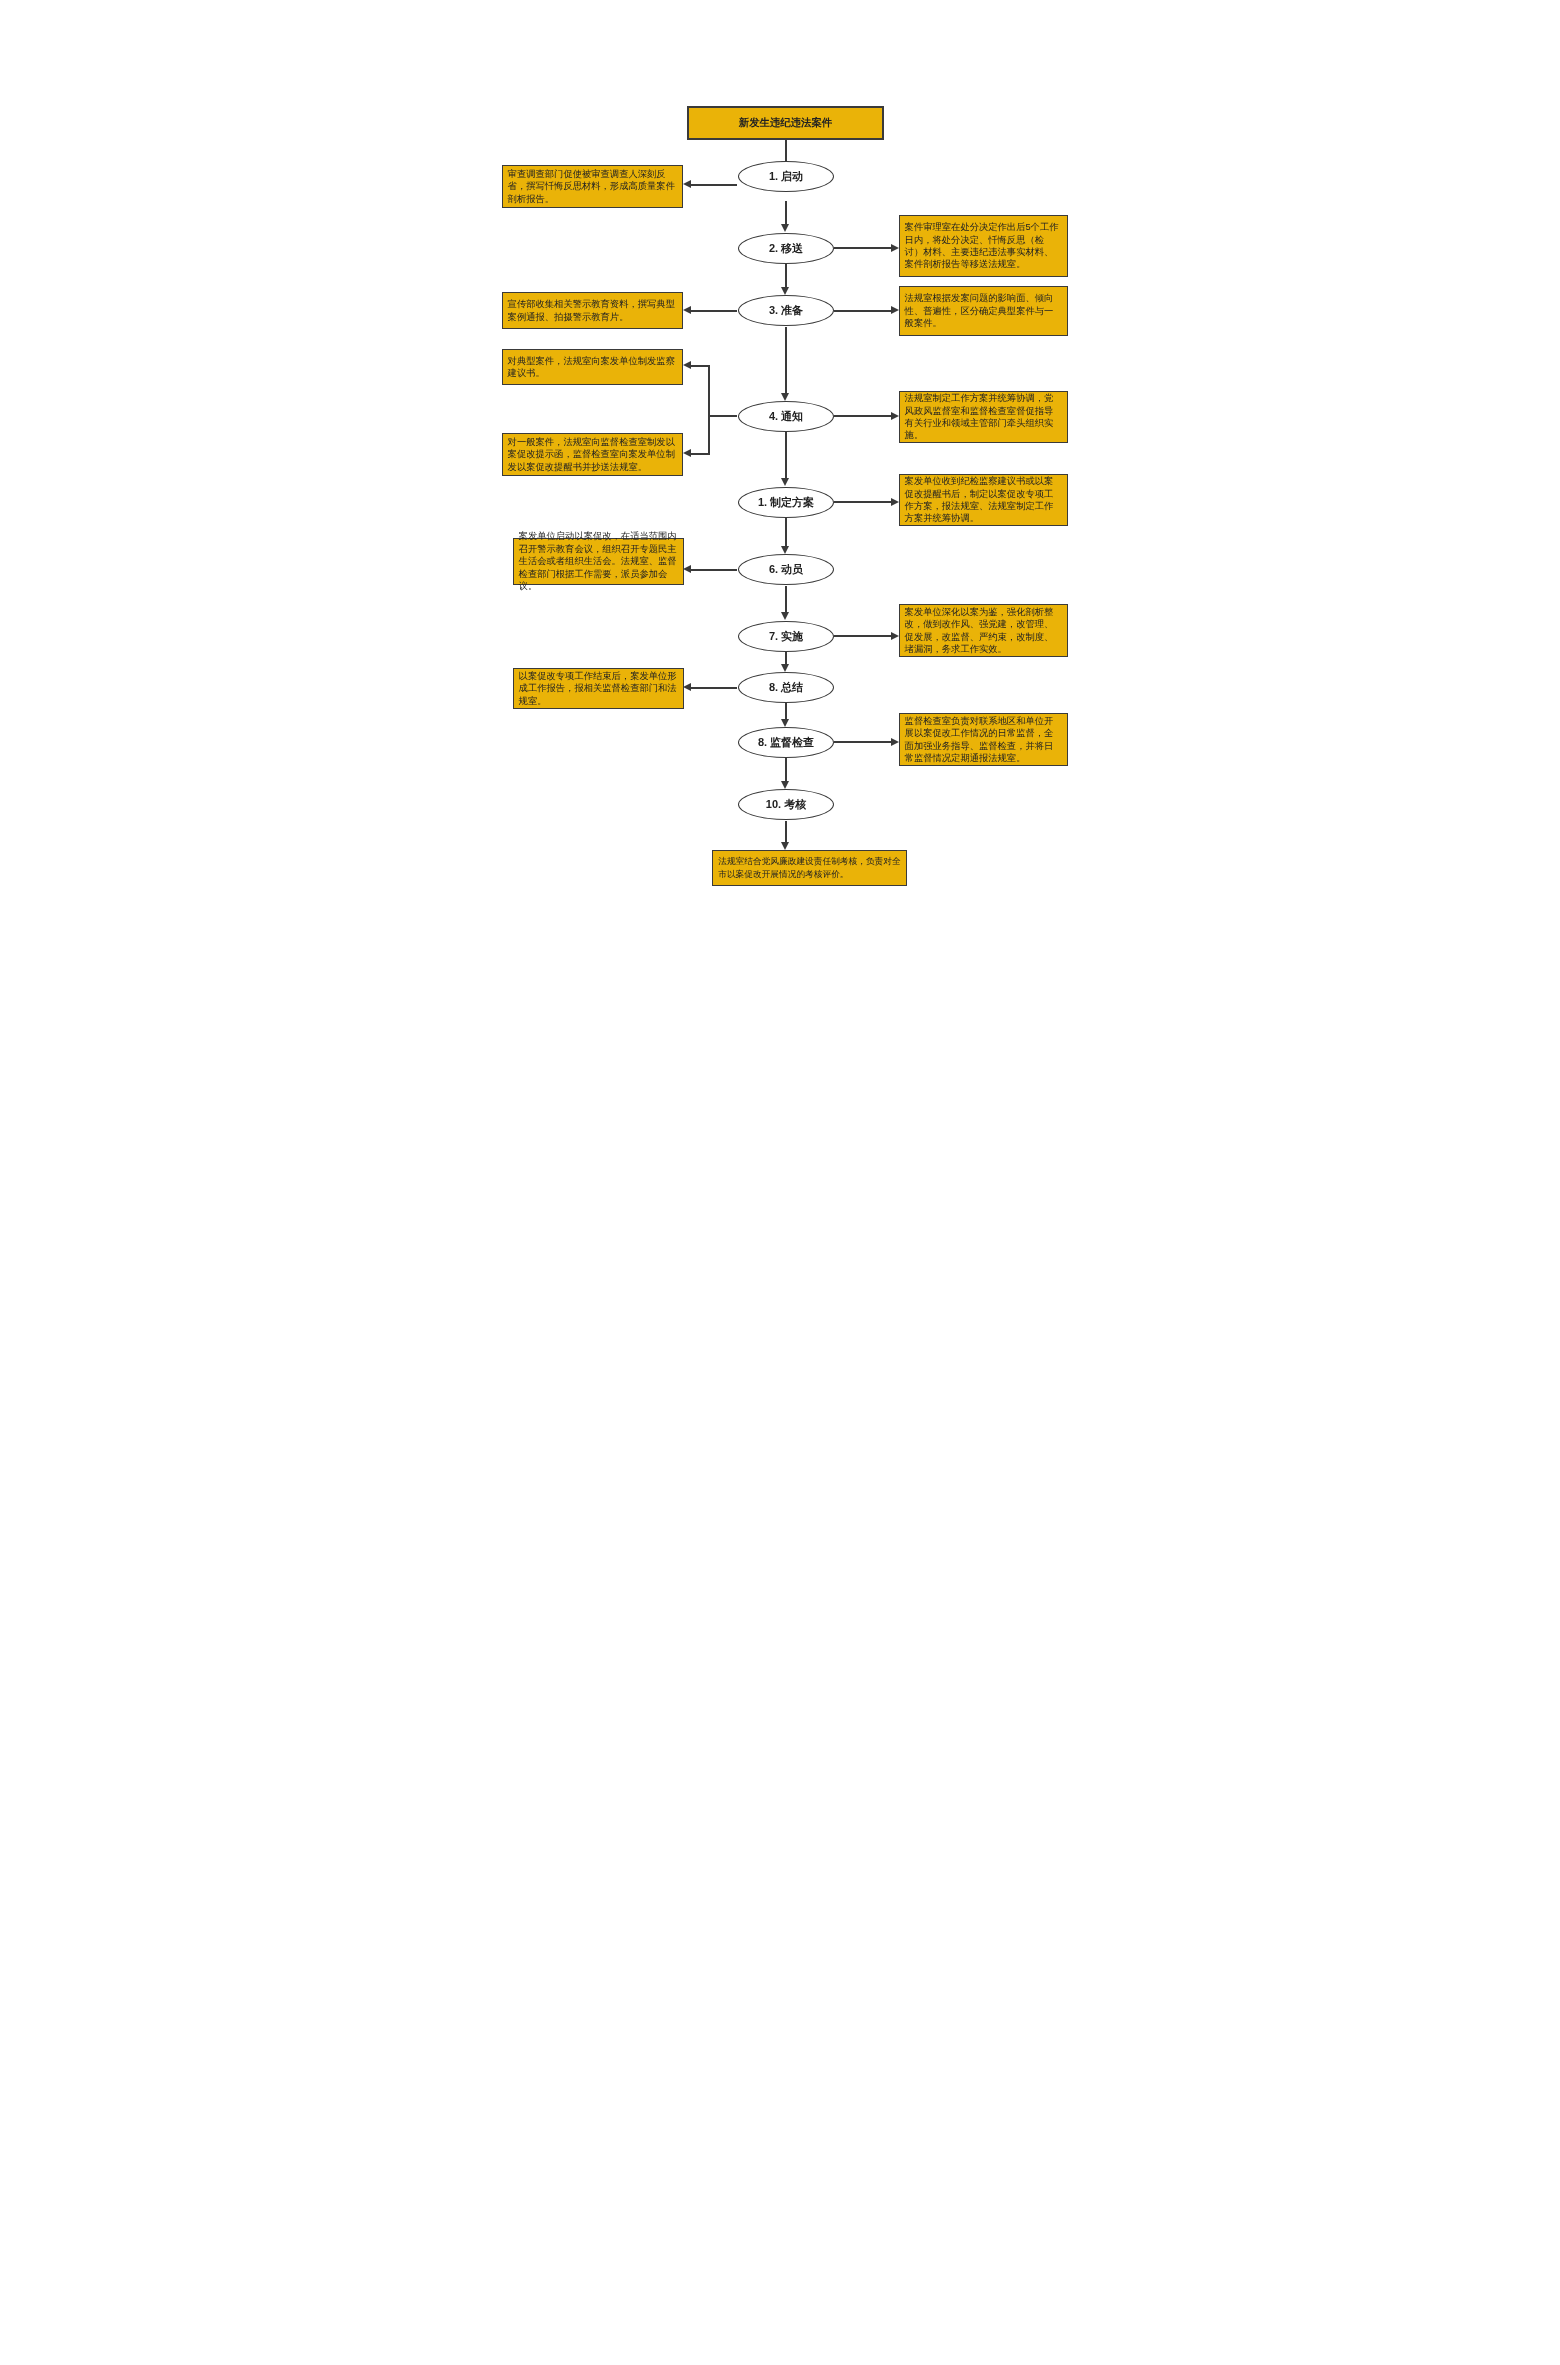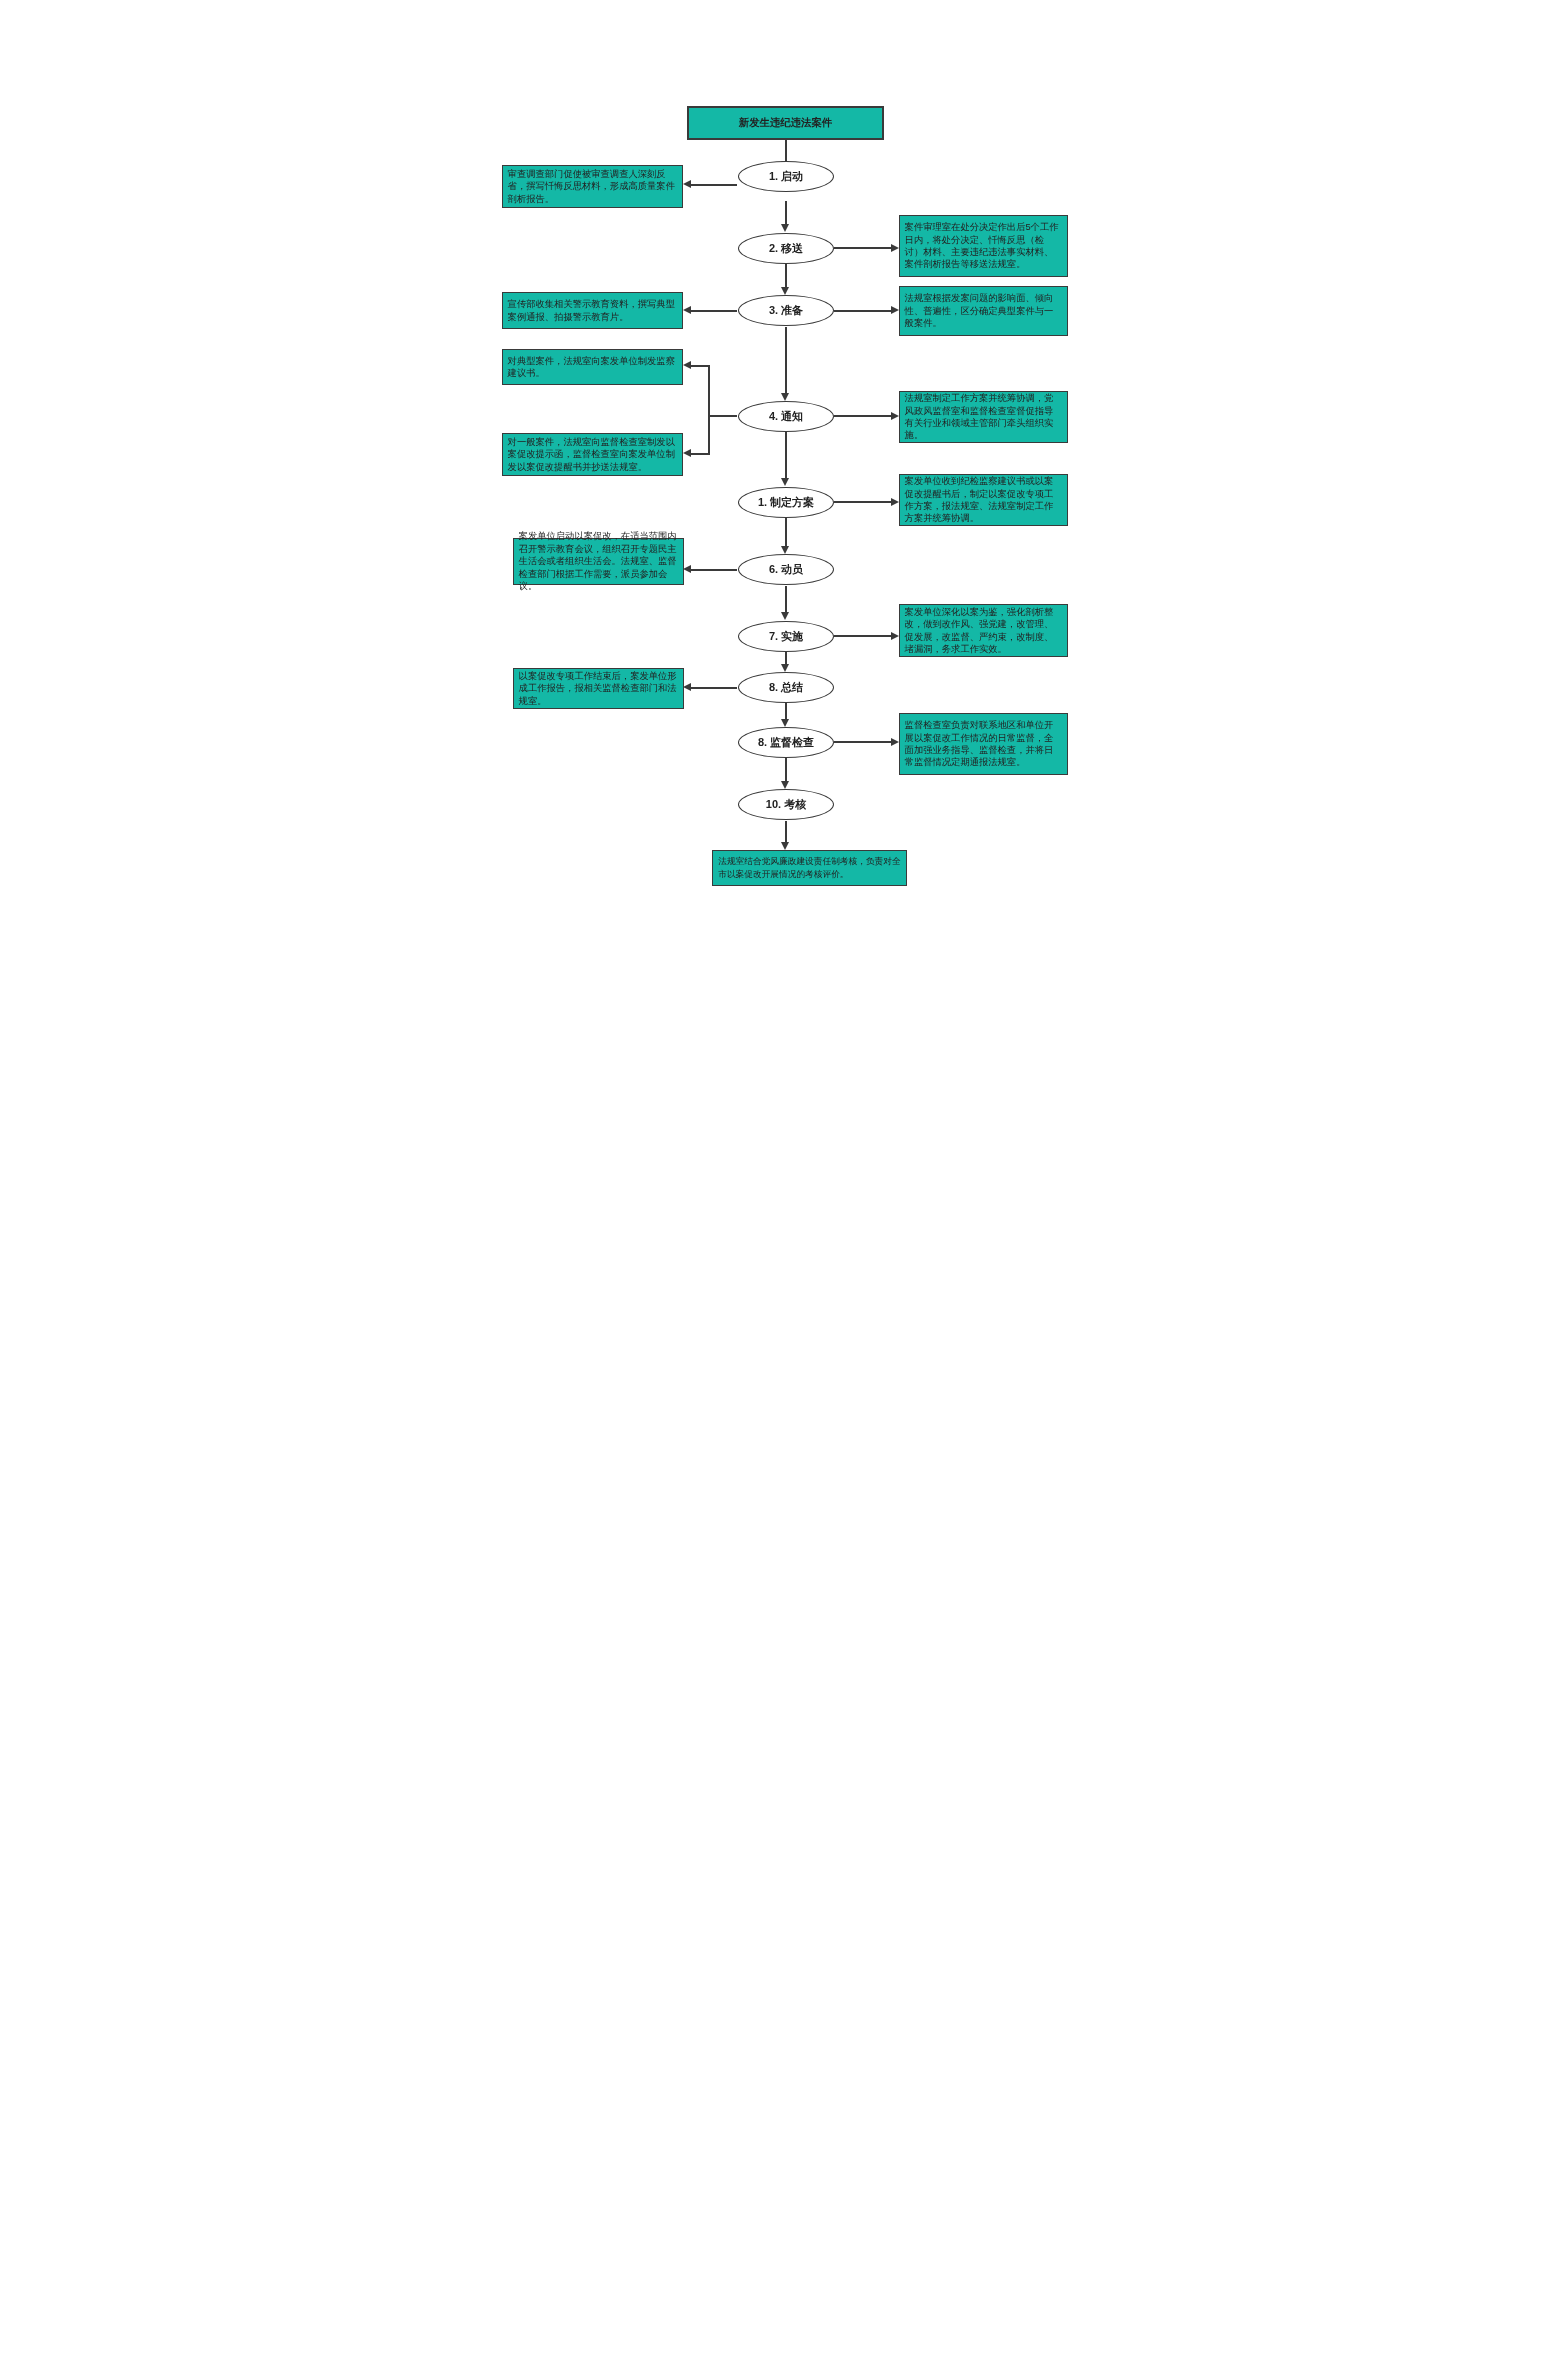--- a/index.html
+++ b/index.html
@@ -7,21 +7,21 @@
   .canvas {
     position:relative; width:594px; height:900px; margin:0 auto;
     background:#fff; font-family:"Liberation Sans","DejaVu Sans",sans-serif;
     color:var(--text); overflow:hidden;
   }
   .title {
     position:absolute; top:30px; left:0; width:100%;
     text-align:center; font-size:23px; font-weight:600; letter-spacing:1.7px;
   }
   .node-box {
-    position:absolute; box-sizing:border-box; background:#14b8a6;
+    position:absolute; box-sizing:border-box; background:#eab308;
     border:1.7px solid var(--line); font-size:9.3px; line-height:1.34;
     padding:3.5px 4.6px; display:flex; align-items:center; text-align:left;
   }
   .node-box.start {
     border-width:2.3px; font-weight:bold; font-size:10.4px;
     justify-content:center; text-align:center; padding:2.3px;
   }
   .node-box.end { font-size:8.7px; line-height:1.45; align-items:flex-start; padding:4px 5.2px;margin-left:32px; }
   .ellipse {
     position:absolute; box-sizing:border-box; background:#fff;
@@ -128,21 +128,21 @@
     </div>
   <div class="node-box" style="left:416px;top:391px;width:169px;height:52px">
     <span>法规室制定工作方案并统筹协调，党风政风监督室和监督检查室督促指导有关行业和领域主管部门牵头组织实施。</span>
     </div>
   <div class="node-box" style="left:416px;top:474px;width:169px;height:52px">
     <span>案发单位收到纪检监察建议书或以案促改提醒书后，制定以案促改专项工作方案，报法规室、法规室制定工作方案并统筹协调。</span>
     </div>
   <div class="node-box" style="left:416px;top:604px;width:169px;height:53px">
     <span>案发单位深化以案为鉴，强化剖析整改，做到改作风、强党建，改管理、促发展，改监督、严约束，改制度、堵漏洞，务求工作实效。</span>
     </div>
-  <div class="node-box" style="left:416px;top:713px;width:169px;height:62px">
+  <div class="node-box" style="left:416px;top:713px;width:169px;height:53px">
     <span>监督检查室负责对联系地区和单位开展以案促改工作情况的日常监督，全面加强业务指导、监督检查，并将日常监督情况定期通报法规室。</span>
     </div>
 
   <div class="hline" style="left:208px;top:184px;width:46px"></div>
   <div class="ah ah-left" style="left:200px;top:180px"></div>
   <div class="hline" style="left:208px;top:310px;width:46px"></div>
   <div class="ah ah-left" style="left:200px;top:306px"></div>
   <div class="hline" style="left:208px;top:569px;width:46px"></div>
   <div class="ah ah-left" style="left:200px;top:565px"></div>
   <div class="hline" style="left:208px;top:687px;width:46px"></div>

